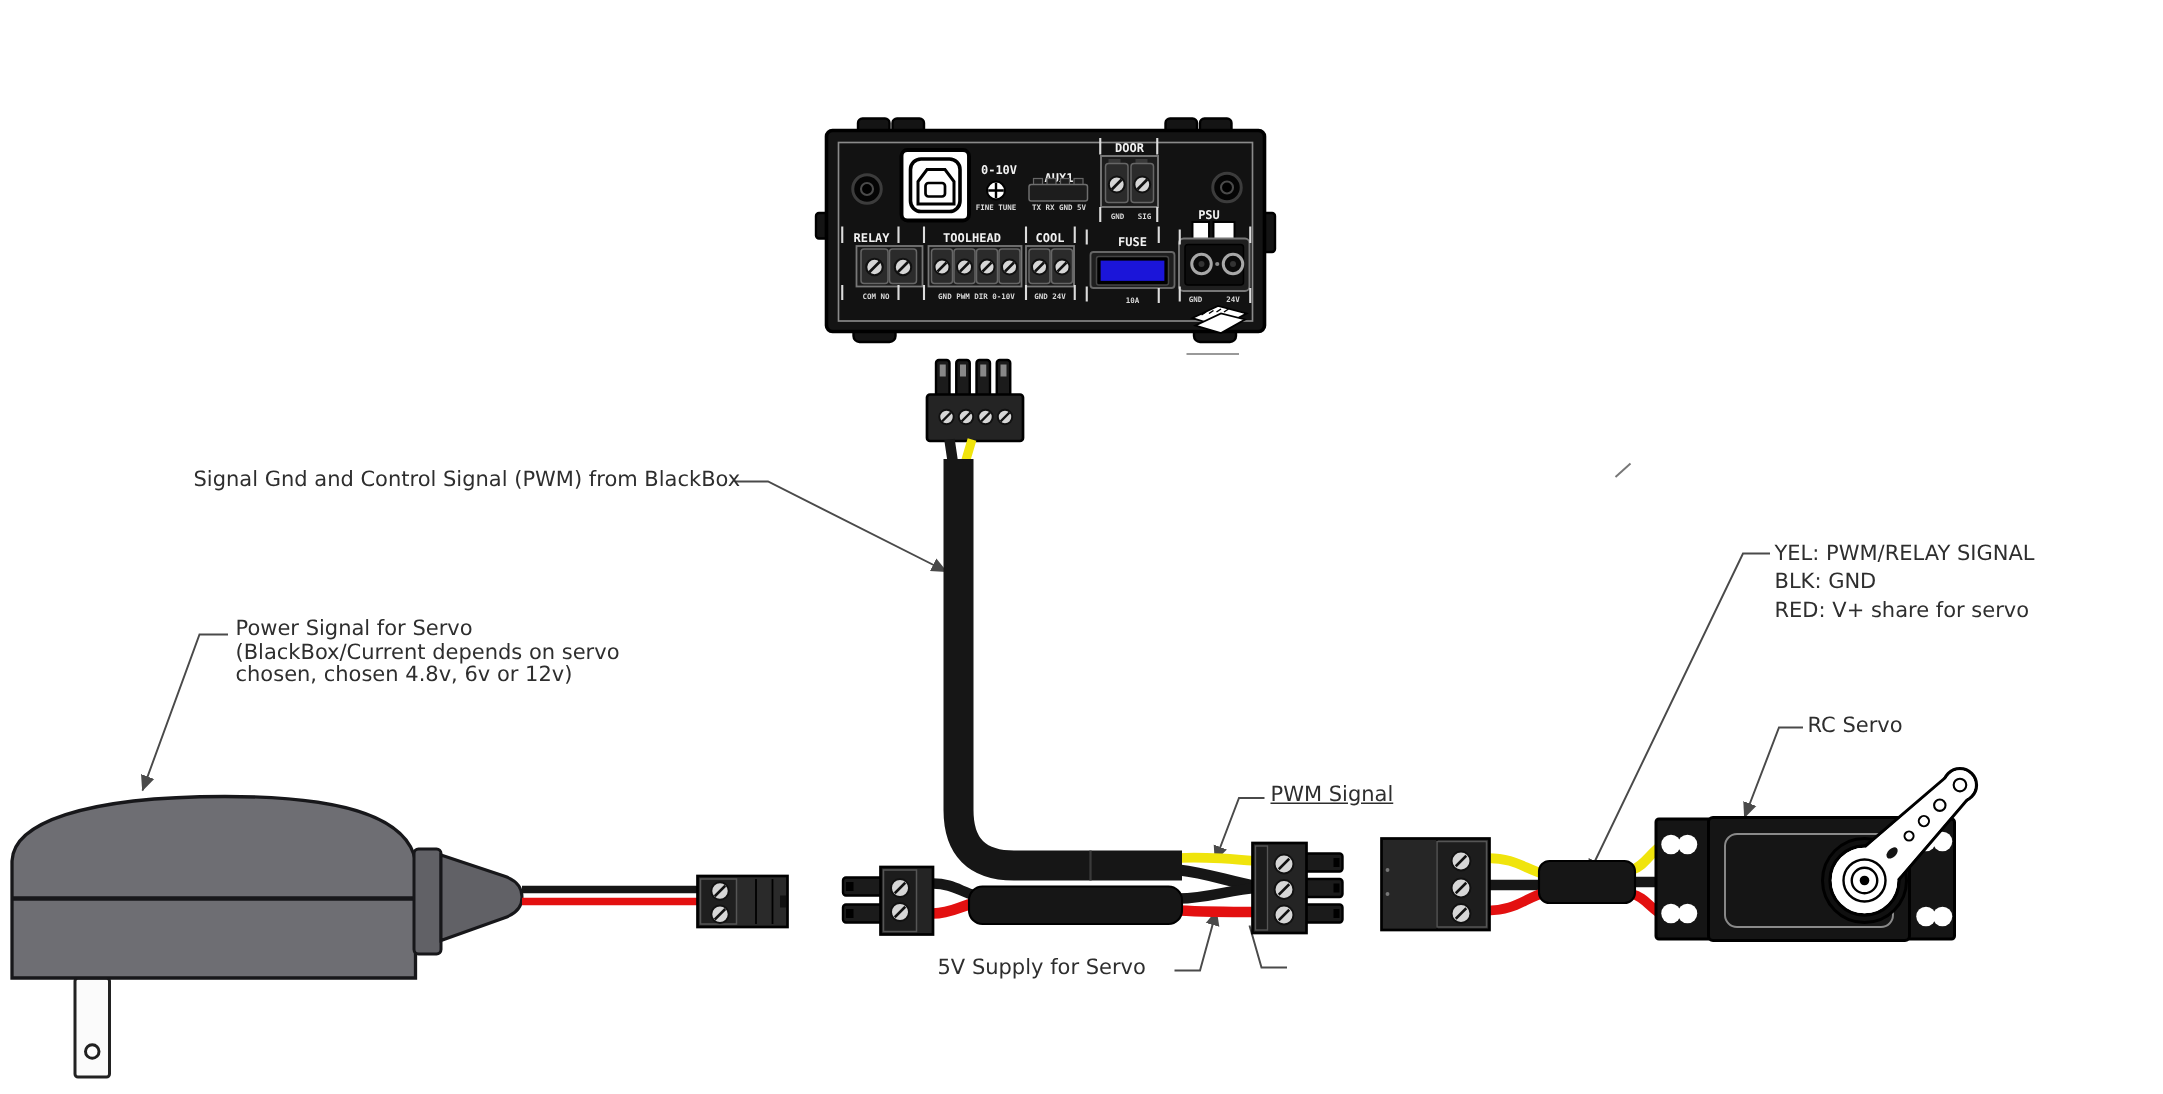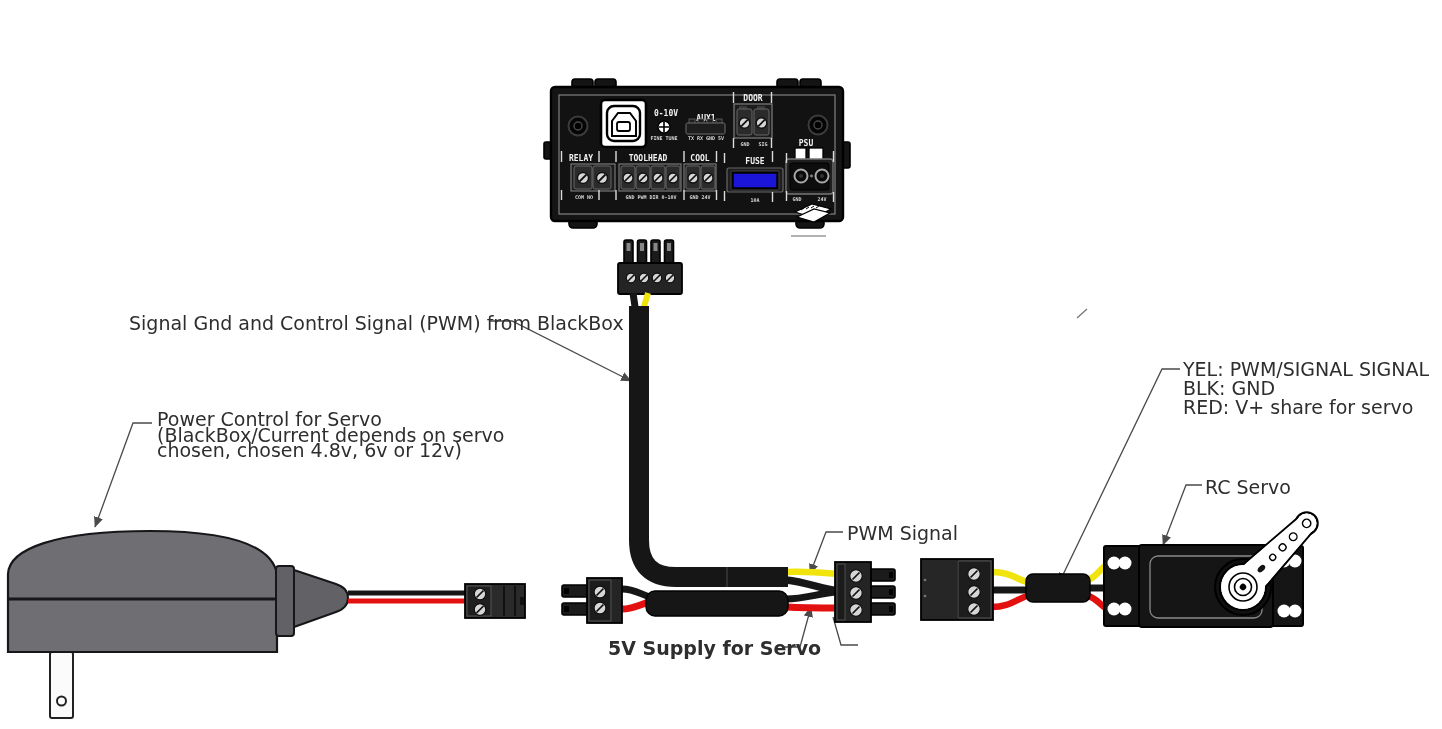--- a/index.html
+++ b/index.html
@@ -1,19 +1,19 @@
 <!DOCTYPE html>
 <html><head>
 <meta charset="utf-8">
 <style>
   html,body{margin:0;padding:0;background:#fff;}
   .stage{position:relative;width:1442px;height:729px;background:#ffffff;overflow:hidden;
          font-family:"DejaVu Sans", sans-serif;}
   .stage svg{position:absolute;left:0;top:0;}
-  .lbl{position:absolute;font-size:19px;color:#2e2e2e;white-space:nowrap;}
+  .lbl{position:absolute;font-size:14px;color:#2e2e2e;white-space:nowrap;}
   .lbl span{display:block;}
   .bt{font-family:"DejaVu Sans Mono",monospace;font-weight:bold;fill:#f2f2f2;}
   .bt2{font-family:"DejaVu Sans Mono",monospace;font-weight:bold;fill:#d8d8d8;}
 </style>
 </head>
 <body>
 
 <div class="stage">
 
 <svg width="1442" height="729" viewBox="0 0 1442 729">
@@ -319,31 +319,31 @@
       <circle cx="0" cy="0" r="14" fill="none" stroke="#000" stroke-width="1.6"></circle>
       <circle cx="0" cy="0" r="8.5" fill="none" stroke="#000" stroke-width="1.6"></circle>
       <circle cx="0" cy="0" r="3.2" fill="#000"></circle>
     </g>
   </g>
 </svg>
 
 <div class="lbl" style="left:129px;top:312px;">Signal Gnd and Control Signal (PWM) from BlackBox</div>
 
 <div class="lbl" style="left:157px;top:412px;line-height:15.5px;">
-  <span>Power Control for Servo</span>
+  <span>Power Signal for Servo</span>
   <span>(BlackBox/Current depends on servo</span>
   <span>chosen, chosen 4.8v, 6v or 12v)</span>
 </div>
 
 <div class="lbl" style="left:1183px;top:360px;line-height:19px;">
-  <span>YEL: PWM/SIGNAL SIGNAL</span>
+  <span>YEL: PWM/RELAY SIGNAL</span>
   <span>BLK: GND</span>
   <span>RED: V+ share for servo</span>
 </div>
 
 <div class="lbl" style="left:1205px;top:476px;">RC Servo</div>
 
-<div class="lbl" style="left:847px;top:522px;">PWM Signal</div>
-
-<div class="lbl" style="left:608px;top:637px;font-weight:bold;">5V Supply for Servo</div>
+<div class="lbl" style="left:847px;top:522px;text-decoration:underline;">PWM Signal</div>
+
+<div class="lbl" style="left:625px;top:637px;">5V Supply for Servo</div>
 
 
 </div>
 
 </body></html>

